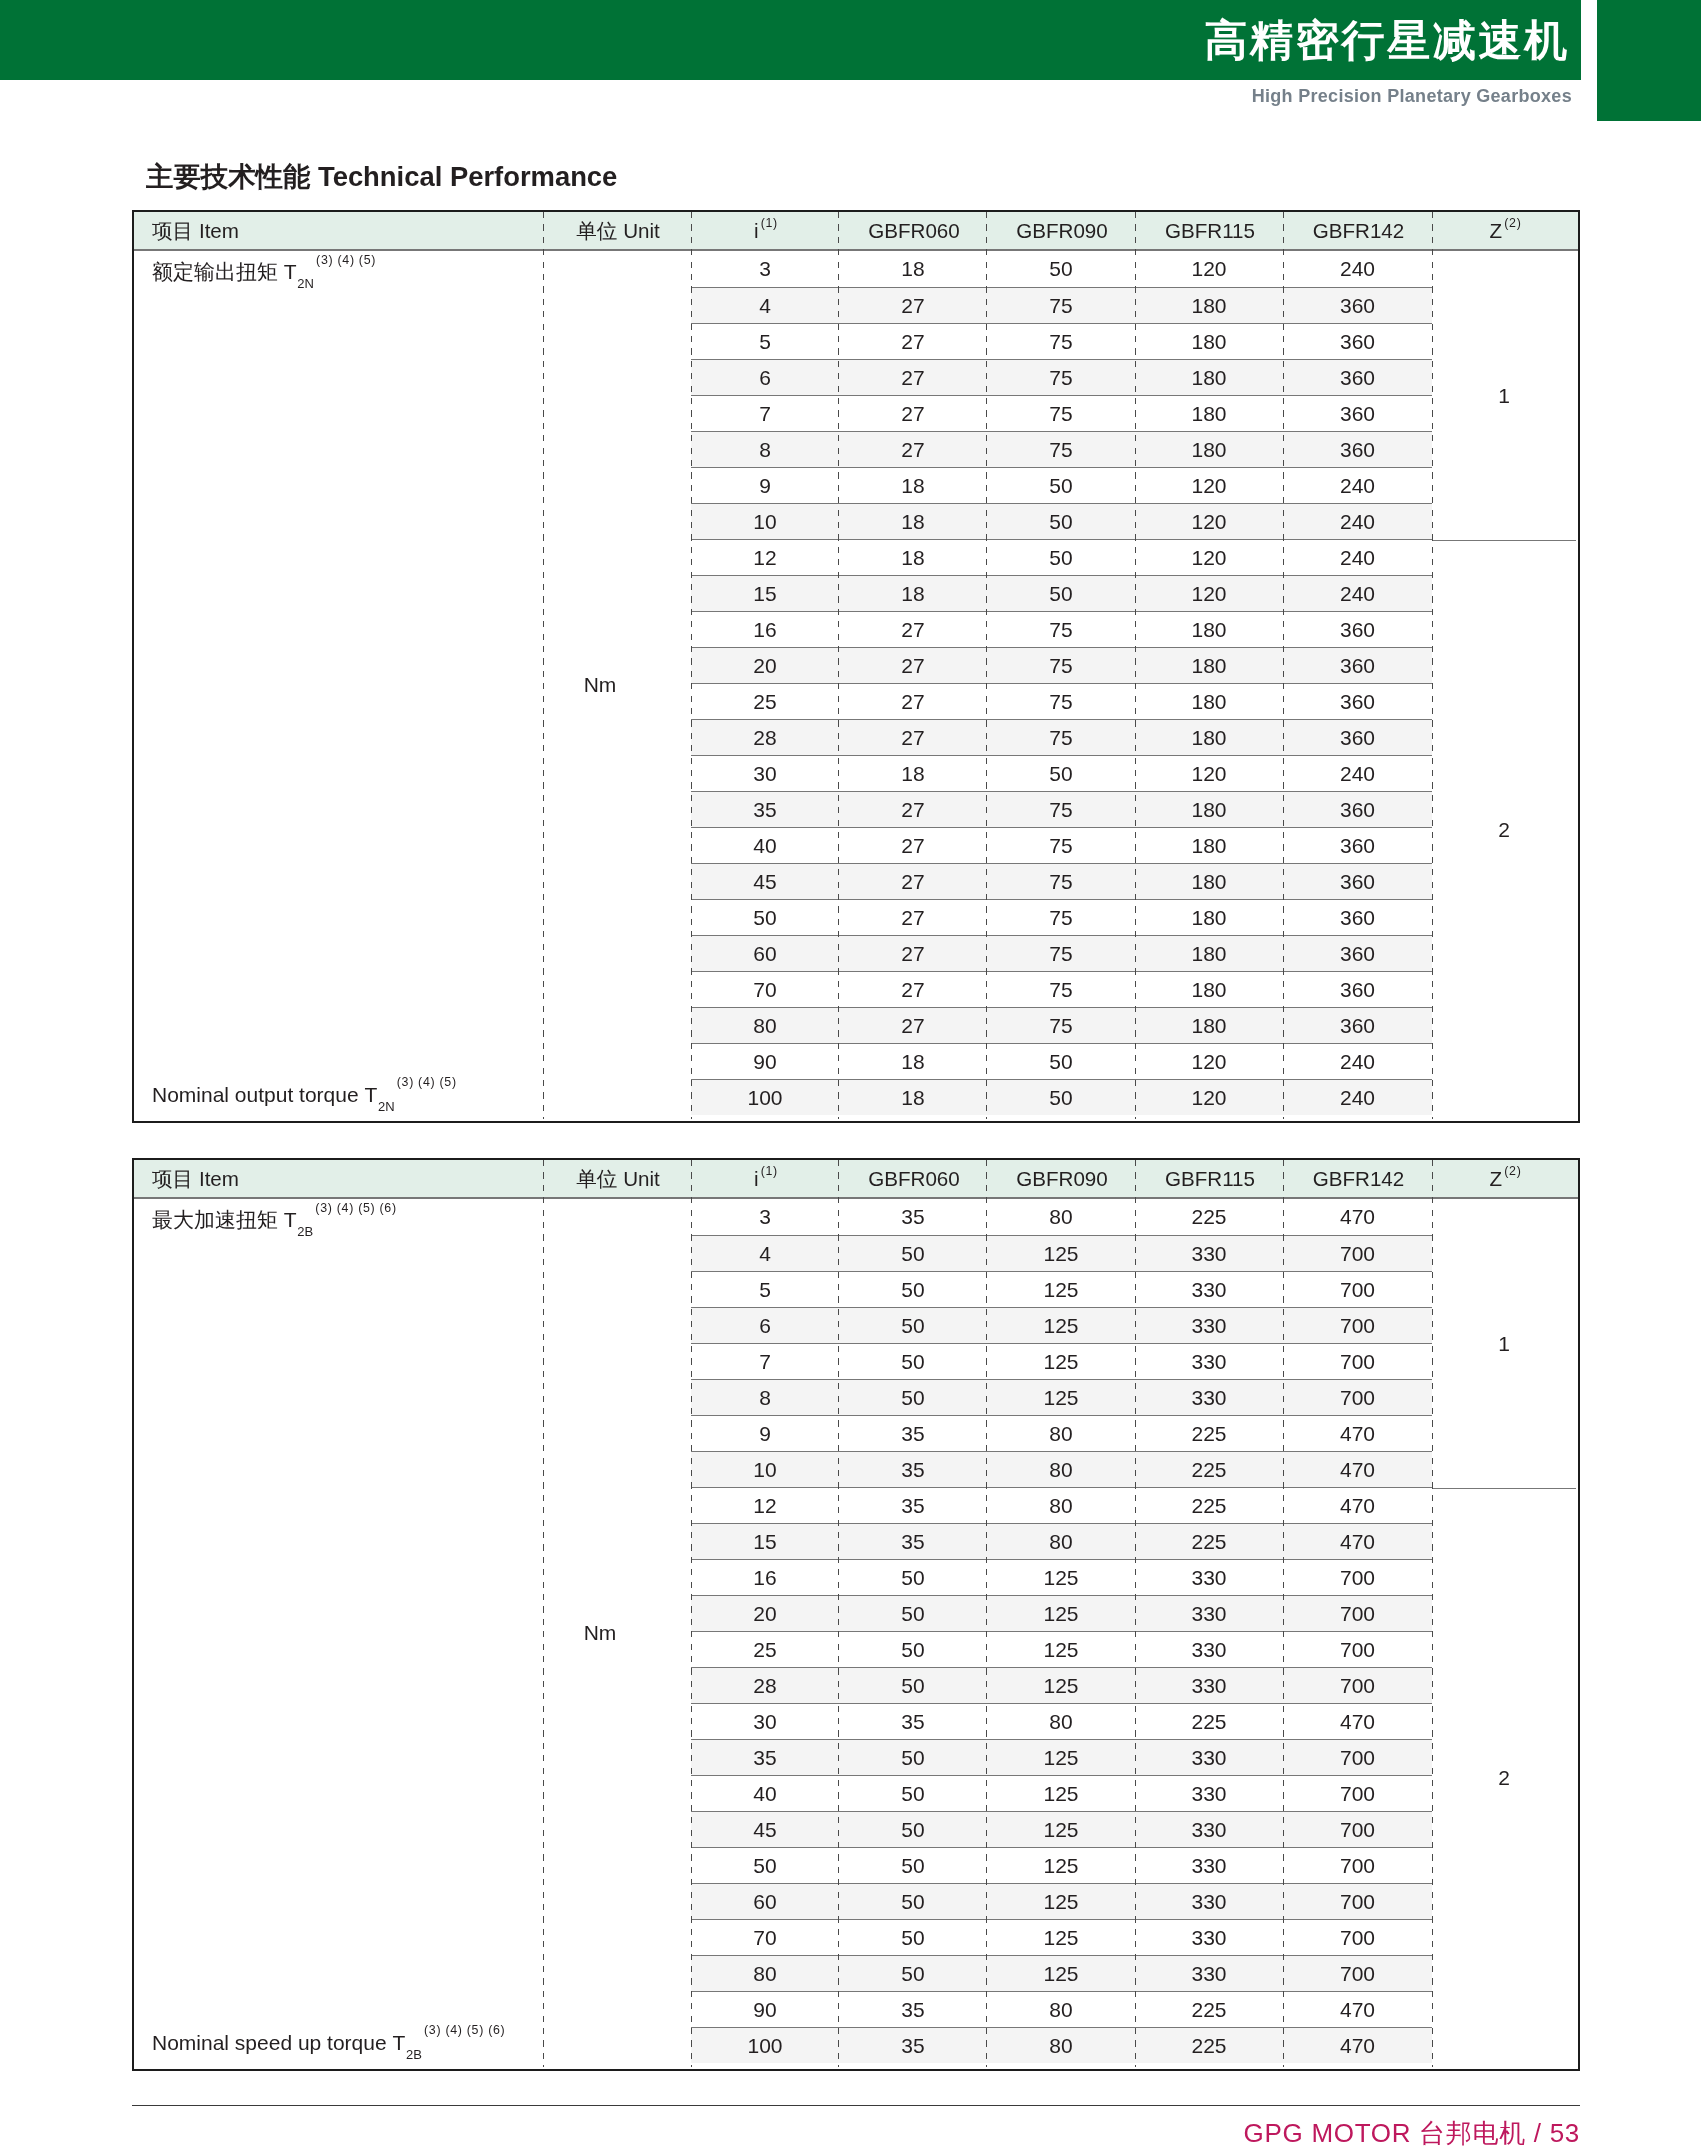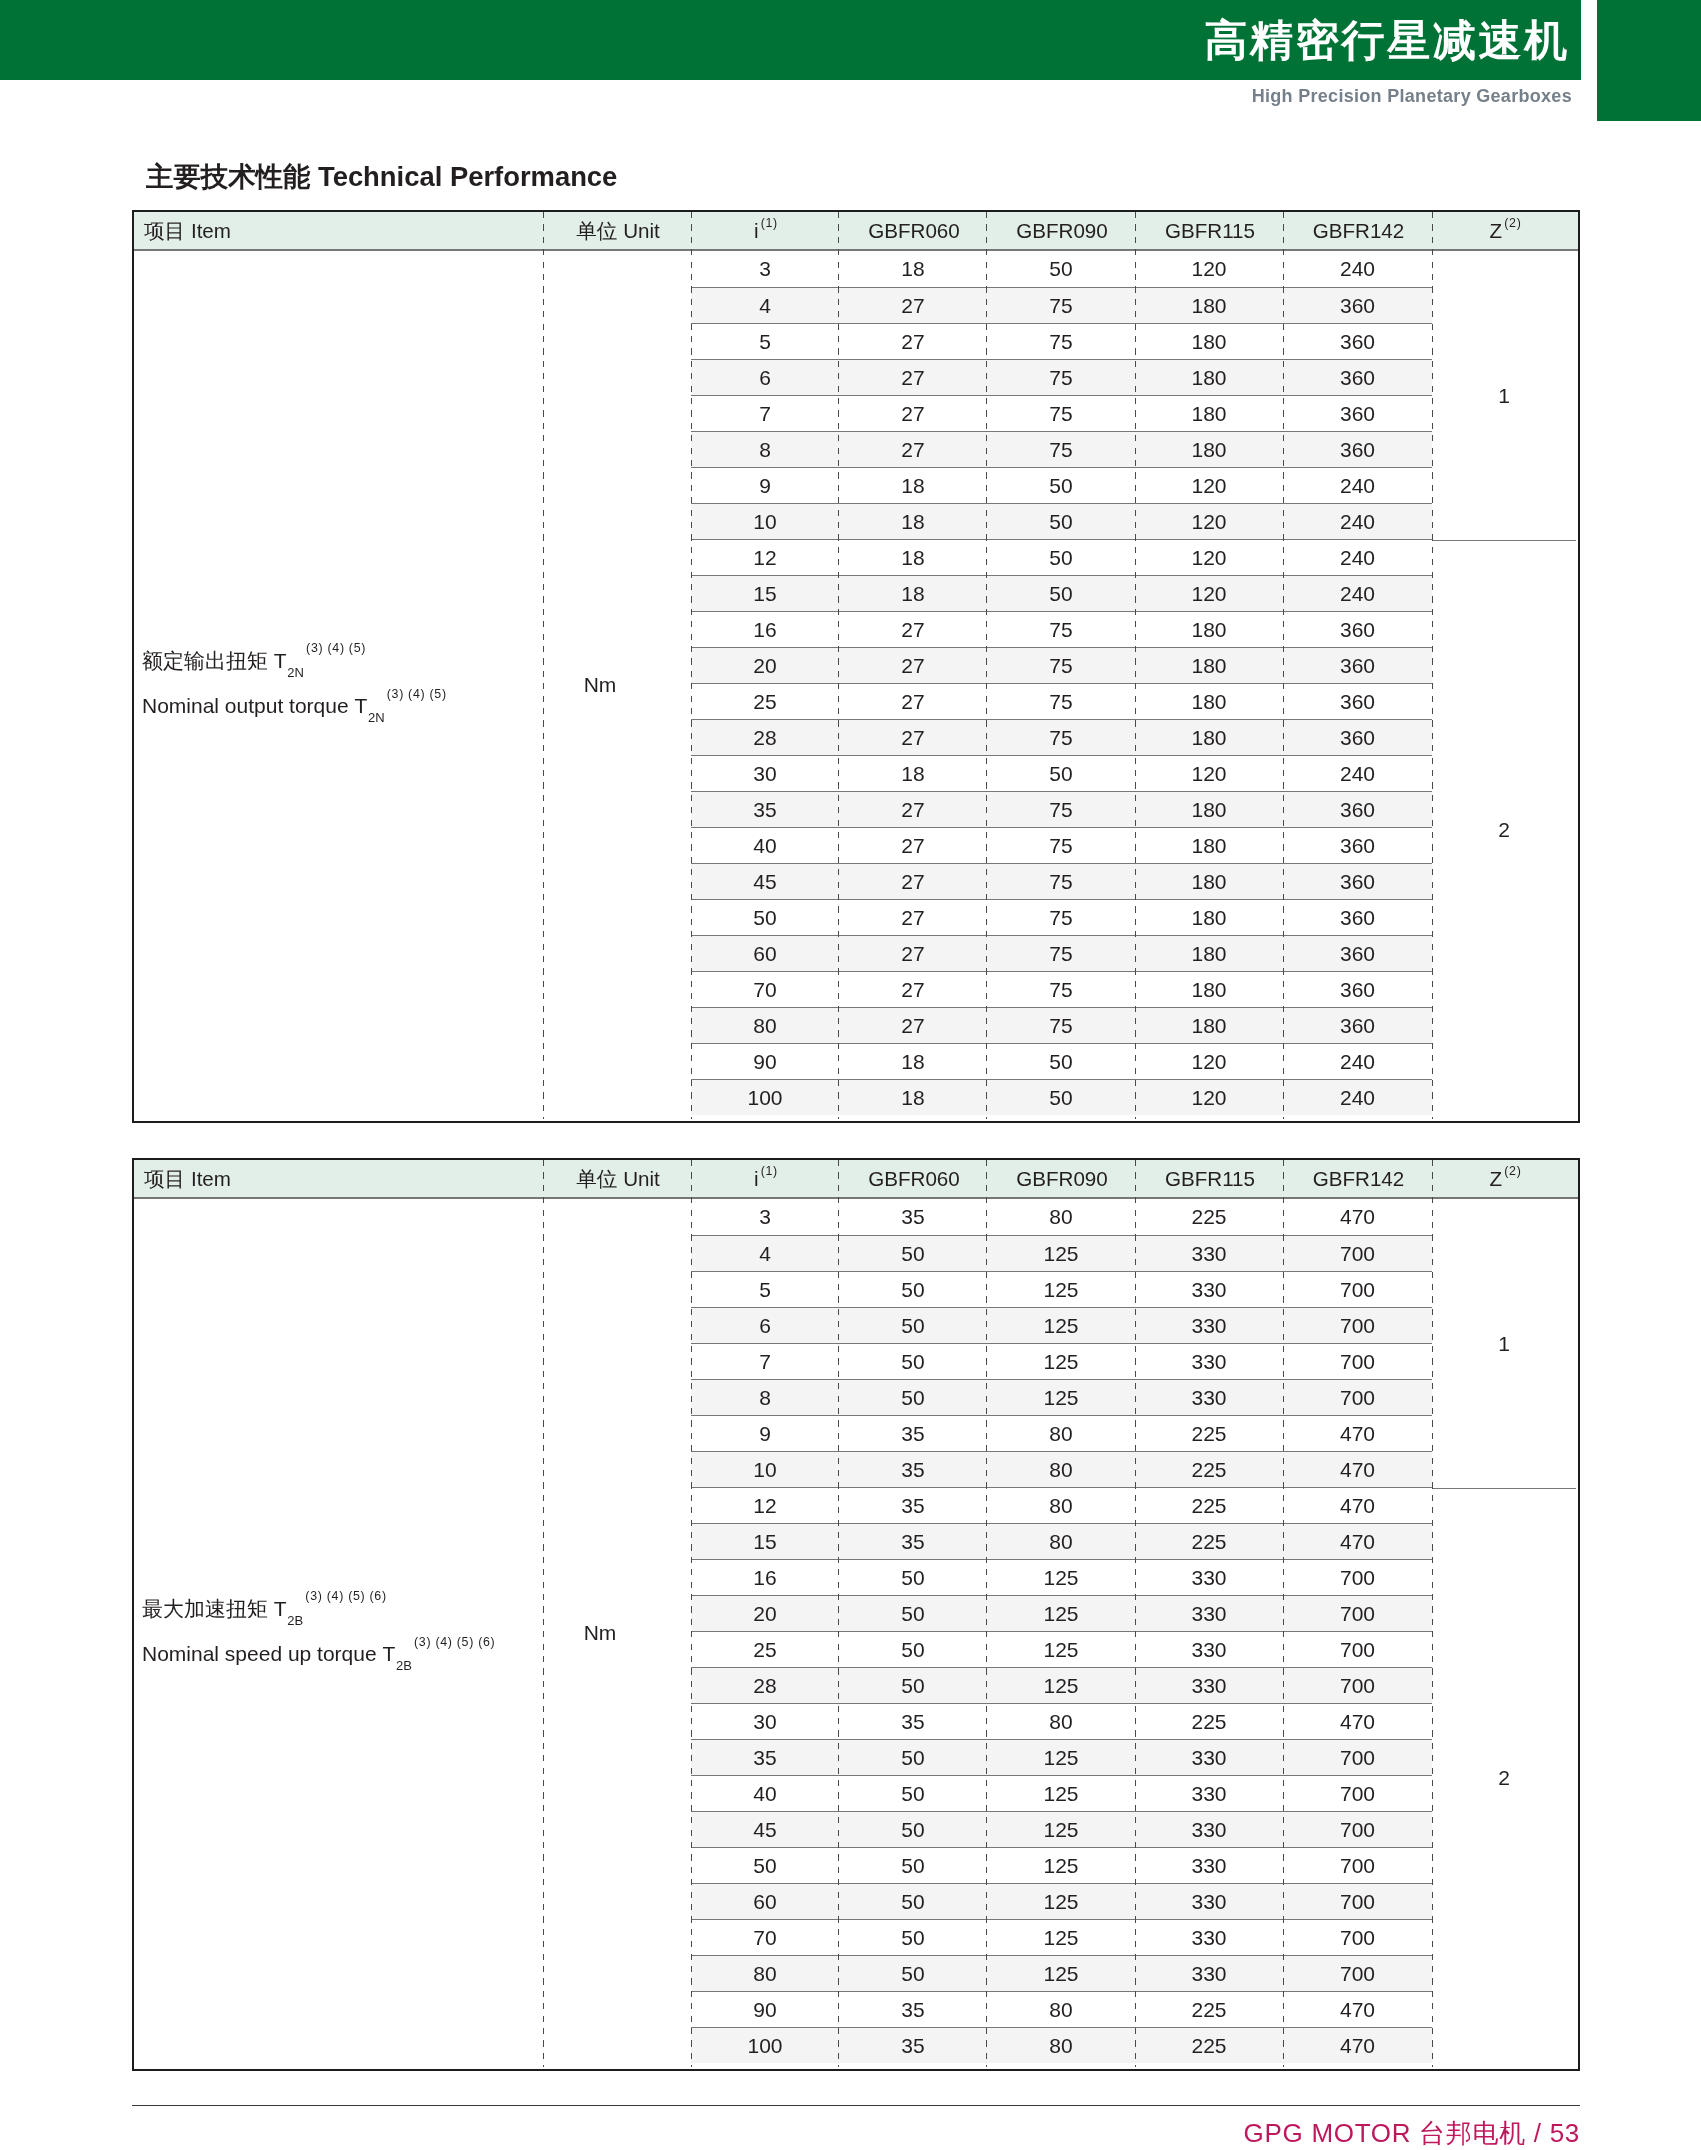--- a/index.html
+++ b/index.html
@@ -33,26 +33,26 @@
     border:2.7px solid var(--border-dark);background:#ffffff;
   }
   #table1{top:210px;}
   #table2{top:1158px;}
   .thead{
     position:absolute;left:0;top:0;width:100%;height:39px;
     background:var(--table-header-bg);border-bottom:2.1px solid var(--row-line);
     display:grid;grid-template-columns:410px 148px 148px 148px 148px 148px 149px auto;
   }
   .hcell{display:flex;align-items:center;justify-content:center;font-size:20.6px;color:var(--ink);}
-  .hcell.item{justify-content:flex-start;padding-left:10px;}
+  .hcell.item{justify-content:flex-start;padding-left:18px;}
   sup.ref{font-size:12.4px;position:relative;top:-7.5px;margin-left:2.1px;letter-spacing:0.7px;}
   sub.tsub{font-size:13px;position:relative;top:4.1px;margin-left:0.7px;}
   .item-cell{
     position:absolute;left:0;top:39px;width:410px;height:868px;
-    display:flex;flex-direction:column;justify-content:center;padding-left:8px;
+    display:flex;flex-direction:column;justify-content:space-between;padding-left:18px;
     font-size:21px;line-height:33px;color:var(--ink);
   }
   .unit-cell{
     position:absolute;left:392px;top:39px;width:148px;height:868px;
     display:flex;align-items:center;justify-content:center;font-size:21px;
   }
   .rows-wrap{position:absolute;left:557px;top:39px;width:741px;height:868px;}
   .trow{display:grid;grid-template-columns:148px 148px 148px 148px 149px;height:36px;}
   .trow.alt{background:var(--stripe);}
   .trow.sep{border-top:1.4px solid var(--row-line);}

